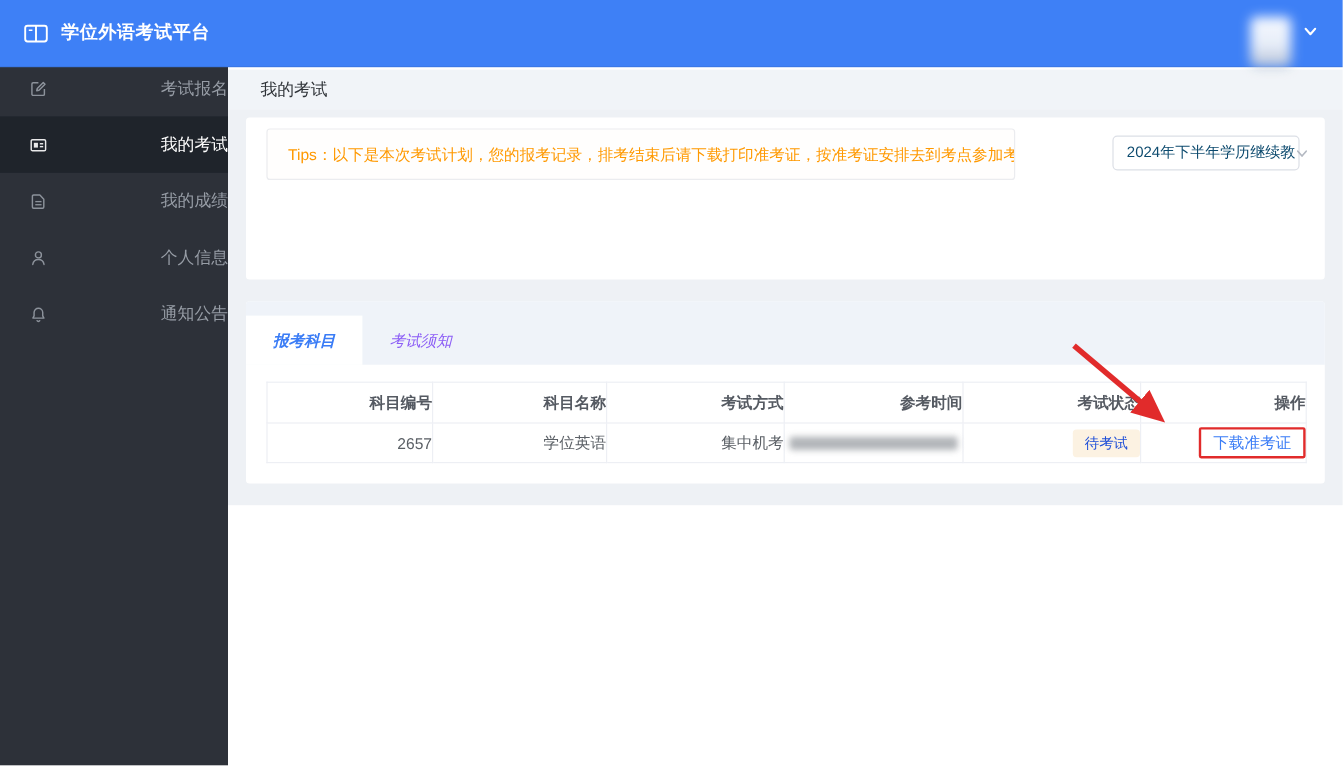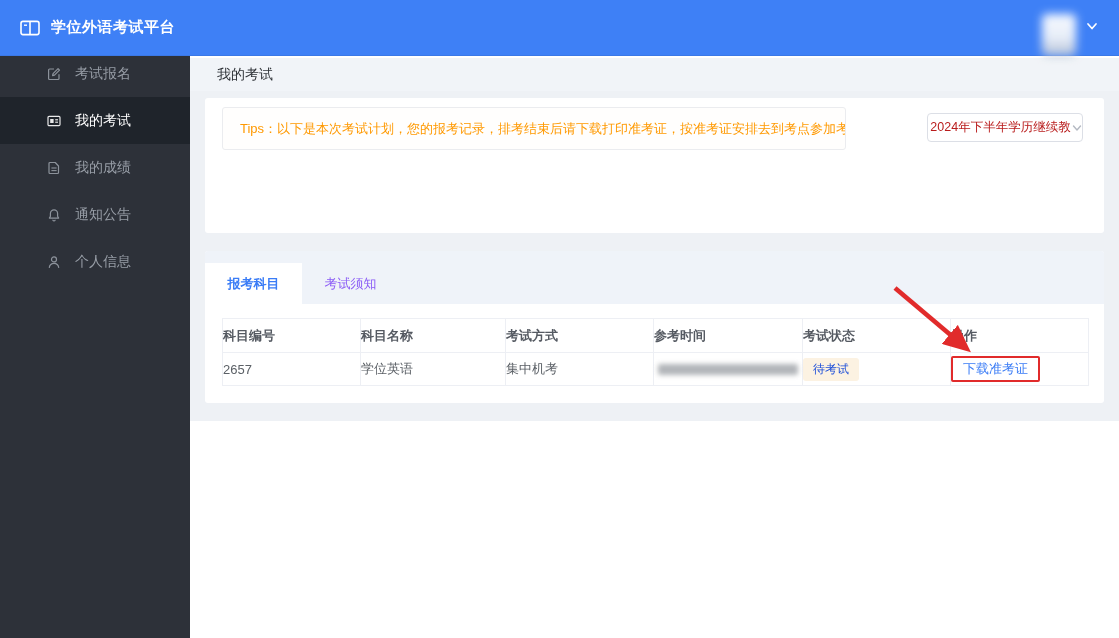--- a/index.html
+++ b/index.html
@@ -23,22 +23,22 @@
     filter:blur(5px); opacity:.95;
   }
   .chev-white { width:14px; height:14px; margin-top:-4px; }
 
   
   .sidebar {
     position:absolute; left:0; top:48px; width:190px; height:590px;
     background:#2d3139; padding-top:2px; z-index:5;
   }
   .side-item {
-    height:47px; display:flex; align-items:center; padding-left:46px; gap:13px;
-    color:#979da6; font-size:14px; cursor:pointer;
+    height:47px; display:flex; align-items:center; padding-left:24px; gap:13px;
+    color:#979da6; font-size:14px; cursor:pointer;justify-content:space-between;
   }
   .side-item .s-icon { width:16px; height:16px; flex:0 0 auto; opacity:.9; }
   .side-item.active { background:#1f242b; color:#ffffff; }
 
   
   .content { position:absolute; left:190px; top:48px; width:929px; height:590px; background:#fff; }
   .title-band {
     position:absolute; left:0; top:10px; width:929px; height:33px;
     background:#f1f4f8; display:flex; align-items:center; padding-left:27px;
     font-size:14px; color:#2f3338;
@@ -51,22 +51,22 @@
   
   .tips {
     position:absolute; left:17px; top:9px; width:624px; height:43px;
     border:1px solid #ebecef; border-radius:3px; background:#fffefd;
     display:flex; align-items:center; padding:0 17px;
     color:#ff9900; font-size:13px; white-space:nowrap; overflow:hidden;
   }
   .plan-select {
     position:absolute; left:722px; top:15px; width:156px; height:29px;
     border:1px solid #dcdfe6; border-radius:4px; background:#fff;
-    display:flex; align-items:center; justify-content:center;
-    padding:0 8px 0 11px; font-size:12.5px; color:#b91c1c; cursor:pointer; white-space:nowrap;
+    display:flex; align-items:center; justify-content:space-between;
+    padding:0 8px 0 11px; font-size:12.5px; color:#0c4a6e; cursor:pointer; white-space:nowrap;
   }
   .chev-gray { width:12px; height:12px; flex:0 0 auto; }
 
   
   .igrid {
     position:absolute; left:17px; top:65px; width:866px;
     display:grid; grid-template-columns:201px 231px 133px 300px;
     border:1px solid #eef0f4; font-size:13px;
   }
   .igrid > div {
@@ -75,36 +75,36 @@
   }
   .igrid > div:nth-child(4n) { border-right:none; }
   .igrid > div:nth-child(n+5) { border-bottom:none; }
   .ilabel { background:#f3f5f9; justify-content:center; color:#5a5f66; }
   .ivalue { padding-left:14px; gap:10px; background:#fff; }
   .rb { background:#9fa3a8; border-radius:2px; filter:blur(2.5px); height:11px; opacity:.8; }
 
   
   .tab-band {
     height:53px; background:#eff3f9; border-radius:3px 3px 0 0;
-    display:flex; align-items:flex-end;
+    display:flex; align-items:flex-end;font-style:italic;
   }
   .tab {
     height:41px; min-width:97px; padding:0 18px;
     display:flex; align-items:center; justify-content:center;
     font-size:13px; color:#8b5cf6; cursor:pointer;
   }
   .tab.active { background:#fff; color:#3a7cf6; font-weight:bold; }
 
   
   .subjects {
     position:absolute; left:17px; top:67px; width:866px;
     border-collapse:collapse; table-layout:fixed;
   }
   .subjects th, .subjects td {
-    border:1px solid #edeff4; text-align:left; font-size:13px;
+    border:1px solid #edeff4; text-align:right; font-size:13px;
   }
   .subjects th { height:34px; font-weight:bold; color:#555a62; background:#fff; }
   .subjects td { height:33px; color:#5b6066; background:#fff; }
   .td-blur { display:flex; align-items:center; justify-content:center; }
   .badge {
     display:inline-block; background:#fcf2e2; color:#1d4ed8;
     font-size:12px; padding:3px 10px; border-radius:3px;
   }
   .dl-link { color:#3a7cf6; font-size:13px; cursor:pointer; }
   .hl-box {
@@ -156,31 +156,31 @@
   <div class="side-item">
     <svg class="s-icon" viewBox="0 0 16 16">
       <path d="M4 2.5h5.2L12.5 6v6.5a1 1 0 0 1-1 1H4a1 1 0 0 1-1-1v-9a1 1 0 0 1 1-1z" fill="none" stroke="currentColor" stroke-width="1.2" stroke-linejoin="round"></path>
       <line x1="5.4" y1="8" x2="10.6" y2="8" stroke="currentColor" stroke-width="1.1"></line>
       <line x1="5.4" y1="10.6" x2="10.6" y2="10.6" stroke="currentColor" stroke-width="1.1"></line>
     </svg>
     <span>我的成绩</span>
   </div>
   <div class="side-item">
     <svg class="s-icon" viewBox="0 0 16 16">
+      <circle cx="8" cy="5.4" r="2.5" fill="none" stroke="currentColor" stroke-width="1.2"></circle>
+      <path d="M3.3 13.4c.5-3 2.6-4.1 4.7-4.1s4.2 1.1 4.7 4.1" fill="none" stroke="currentColor" stroke-width="1.2" stroke-linecap="round"></path>
+    </svg>
+    <span>个人信息</span>
+  </div>
+  <div class="side-item">
+    <svg class="s-icon" viewBox="0 0 16 16">
       <path d="M8 2.8a3.6 3.6 0 0 1 3.6 3.6v2.8l1 1.9H3.4l1-1.9V6.4A3.6 3.6 0 0 1 8 2.8z" fill="none" stroke="currentColor" stroke-width="1.2" stroke-linejoin="round"></path>
       <path d="M6.9 13.2a1.25 1.25 0 0 0 2.2 0" fill="none" stroke="currentColor" stroke-width="1.2" stroke-linecap="round"></path>
     </svg>
     <span>通知公告</span>
-  </div>
-  <div class="side-item">
-    <svg class="s-icon" viewBox="0 0 16 16">
-      <circle cx="8" cy="5.4" r="2.5" fill="none" stroke="currentColor" stroke-width="1.2"></circle>
-      <path d="M3.3 13.4c.5-3 2.6-4.1 4.7-4.1s4.2 1.1 4.7 4.1" fill="none" stroke="currentColor" stroke-width="1.2" stroke-linecap="round"></path>
-    </svg>
-    <span>个人信息</span>
   </div>
 </div>
 
 <div class="content">
 
   <div class="title-band">
     <span>我的考试</span>
   </div>
 
   <div class="gray-panel">

